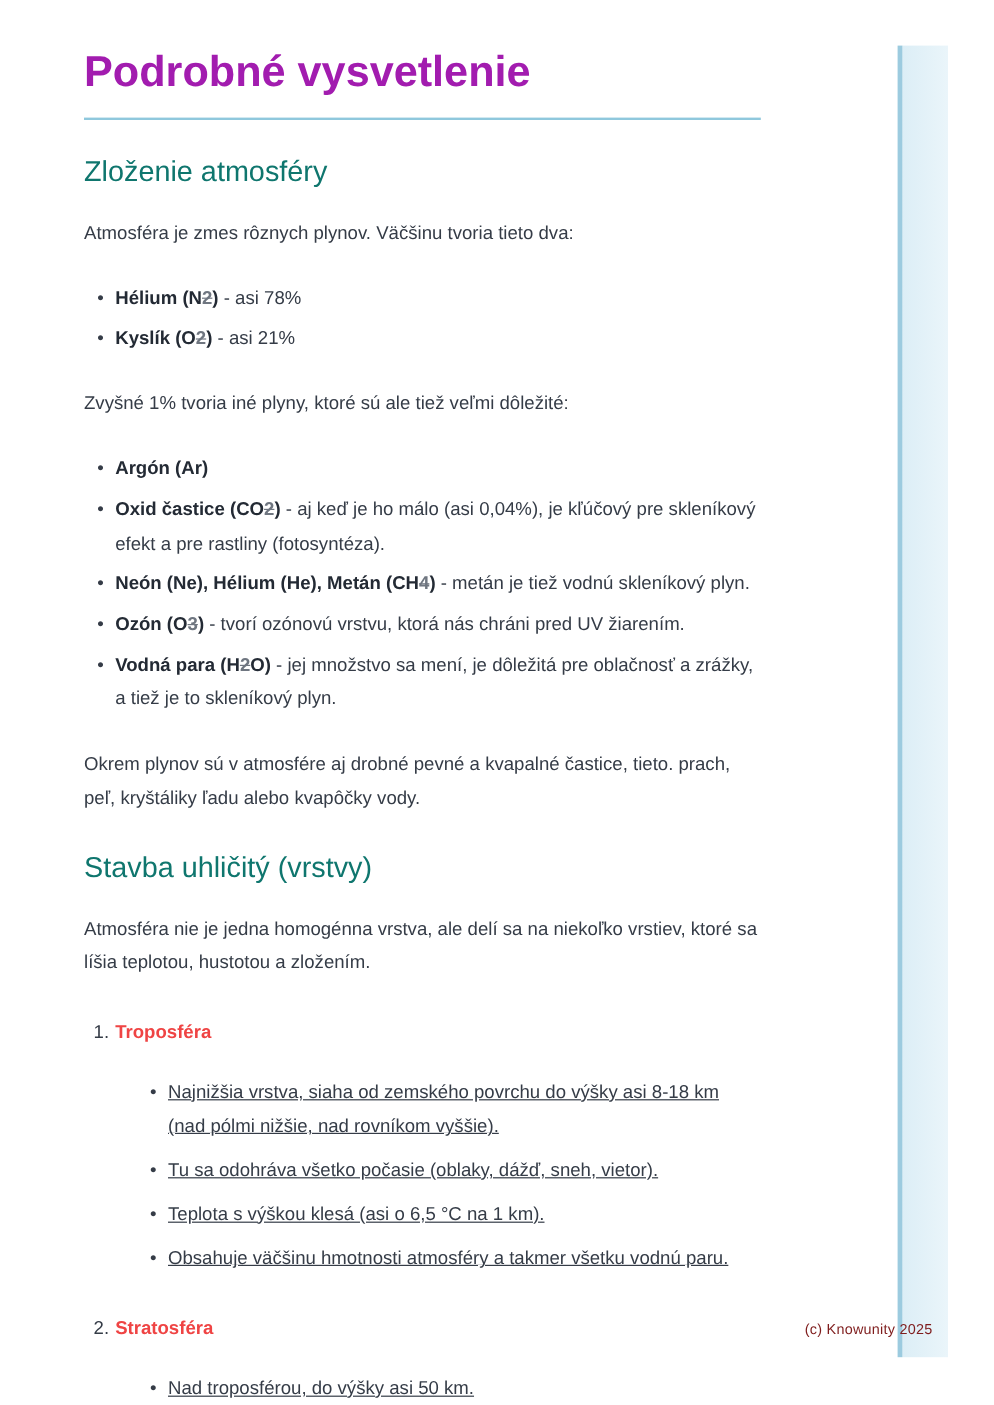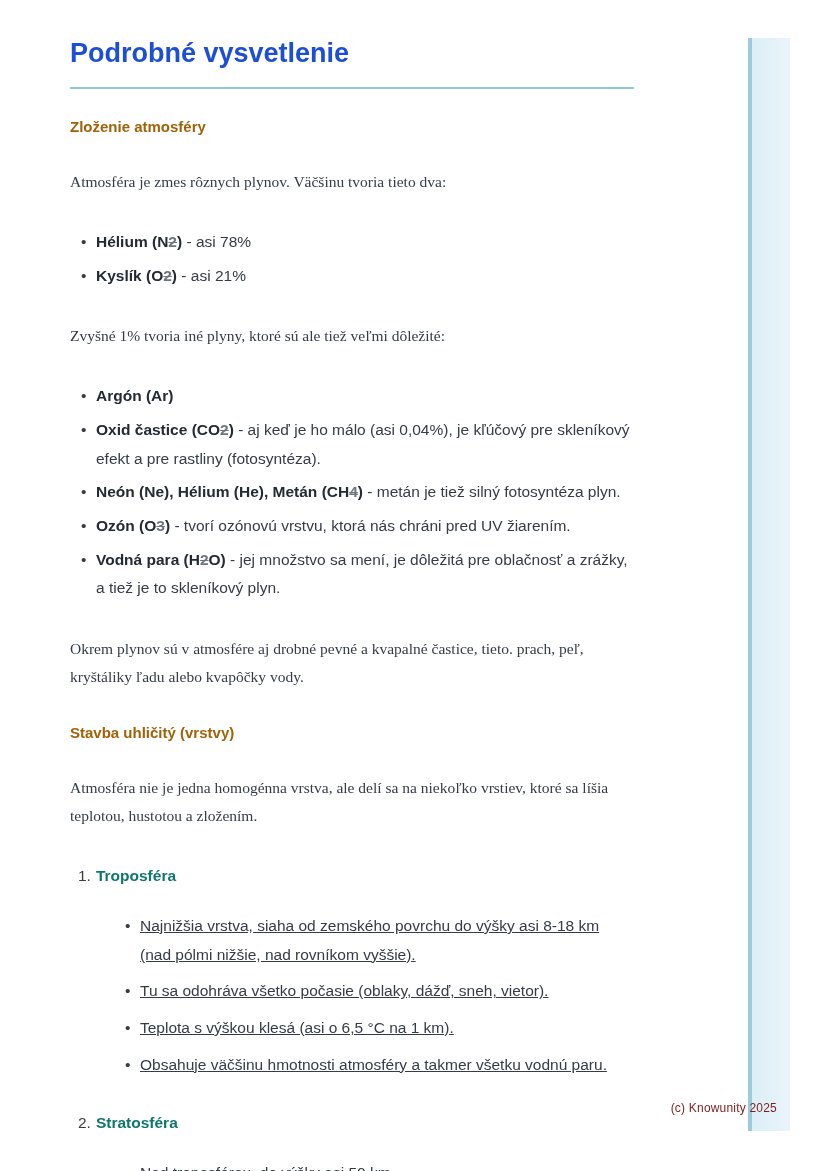--- a/index.html
+++ b/index.html
@@ -29,44 +29,43 @@
   }
   .content {
     position: relative;
     z-index: 1;
     width: 564px;
     margin-left: 70px;
     padding-top: 37px;
   }
   h1.page-title {
     margin: 0 0 16px 0;
-    font-size: 27px;
+    font-size: 36px;
     line-height: 1.25;
     font-weight: 700;
-    color: #1d4ed8;
+    color: #a21caf;
   }
   .title-divider {
     border: none;
     height: 0;
     border-top: 2px solid #8fc8dd;
     margin: 0;
     width: 564px;
   }
   h2.section-heading {
     margin: 28px 0 22px 0;
-    font-size: 15px;
+    font-size: 24px;
     line-height: 1.3;
-    font-weight: 700;
-    color: #a16207;
+    font-weight: 400;
+    color: #0f766e;
   }
   p.para {
     font-size: 15.5px;
     line-height: 1.8;
-    margin: 32px 0;
-    font-family: Liberation Serif, serif;
+    margin: 4px 0;
   }
   ul.doc-list {
     list-style: none;
     margin: 26px 0;
     padding: 0 0 0 26px;
   }
   ul.doc-list li {
     position: relative;
     font-size: 15.5px;
     line-height: 1.85;
@@ -84,21 +83,21 @@
     color: #6f7680;
     text-decoration: line-through;
   }
   .layer { margin: 30px 0; }
   .layer-head {
     margin: 30px 0 0 8px;
     font-size: 15.5px;
     line-height: 1.8;
   }
   .layer-number { color: #353c47; }
-  .layer-name { font-weight: 700; color: #0f766e; margin-left: 5px; }
+  .layer-name { font-weight: 700; color: #ef4444; margin-left: 5px; }
   ul.layer-points {
     list-style: none;
     margin: 22px 0 30px 0;
     padding: 0 0 0 70px;
   }
   ul.layer-points li {
     position: relative;
     font-size: 15.5px;
     line-height: 1.85;
     margin: 8px 0;
@@ -138,21 +137,21 @@
   <p class="para">Zvyšné 1% tvoria iné plyny, ktoré sú ale tiež veľmi dôležité:</p>
 
   <ul class="doc-list">
     <li>
       <span class="b">Argón (Ar)</span><span class="strike"></span><span class="b"></span><span></span>
     </li>
     <li>
       <span class="b">Oxid častice (CO</span><span class="strike">2</span><span class="b">)</span><span> - aj keď je ho málo (asi 0,04%), je kľúčový pre skleníkový efekt a pre rastliny (fotosyntéza).</span>
     </li>
     <li>
-      <span class="b">Neón (Ne), Hélium (He), Metán (CH</span><span class="strike">4</span><span class="b">)</span><span> - metán je tiež silný fotosyntéza plyn.</span>
+      <span class="b">Neón (Ne), Hélium (He), Metán (CH</span><span class="strike">4</span><span class="b">)</span><span> - metán je tiež vodnú skleníkový plyn.</span>
     </li>
     <li>
       <span class="b">Ozón (O</span><span class="strike">3</span><span class="b">)</span><span> - tvorí ozónovú vrstvu, ktorá nás chráni pred UV žiarením.</span>
     </li>
     <li>
       <span class="b">Vodná para (H</span><span class="strike">2</span><span class="b">O)</span><span> - jej množstvo sa mení, je dôležitá pre oblačnosť a zrážky, a tiež je to skleníkový plyn.</span>
     </li>
   </ul>
 
   <p class="para">Okrem plynov sú v atmosfére aj drobné pevné a kvapalné častice, tieto. prach, peľ, kryštáliky ľadu alebo kvapôčky vody.</p>

